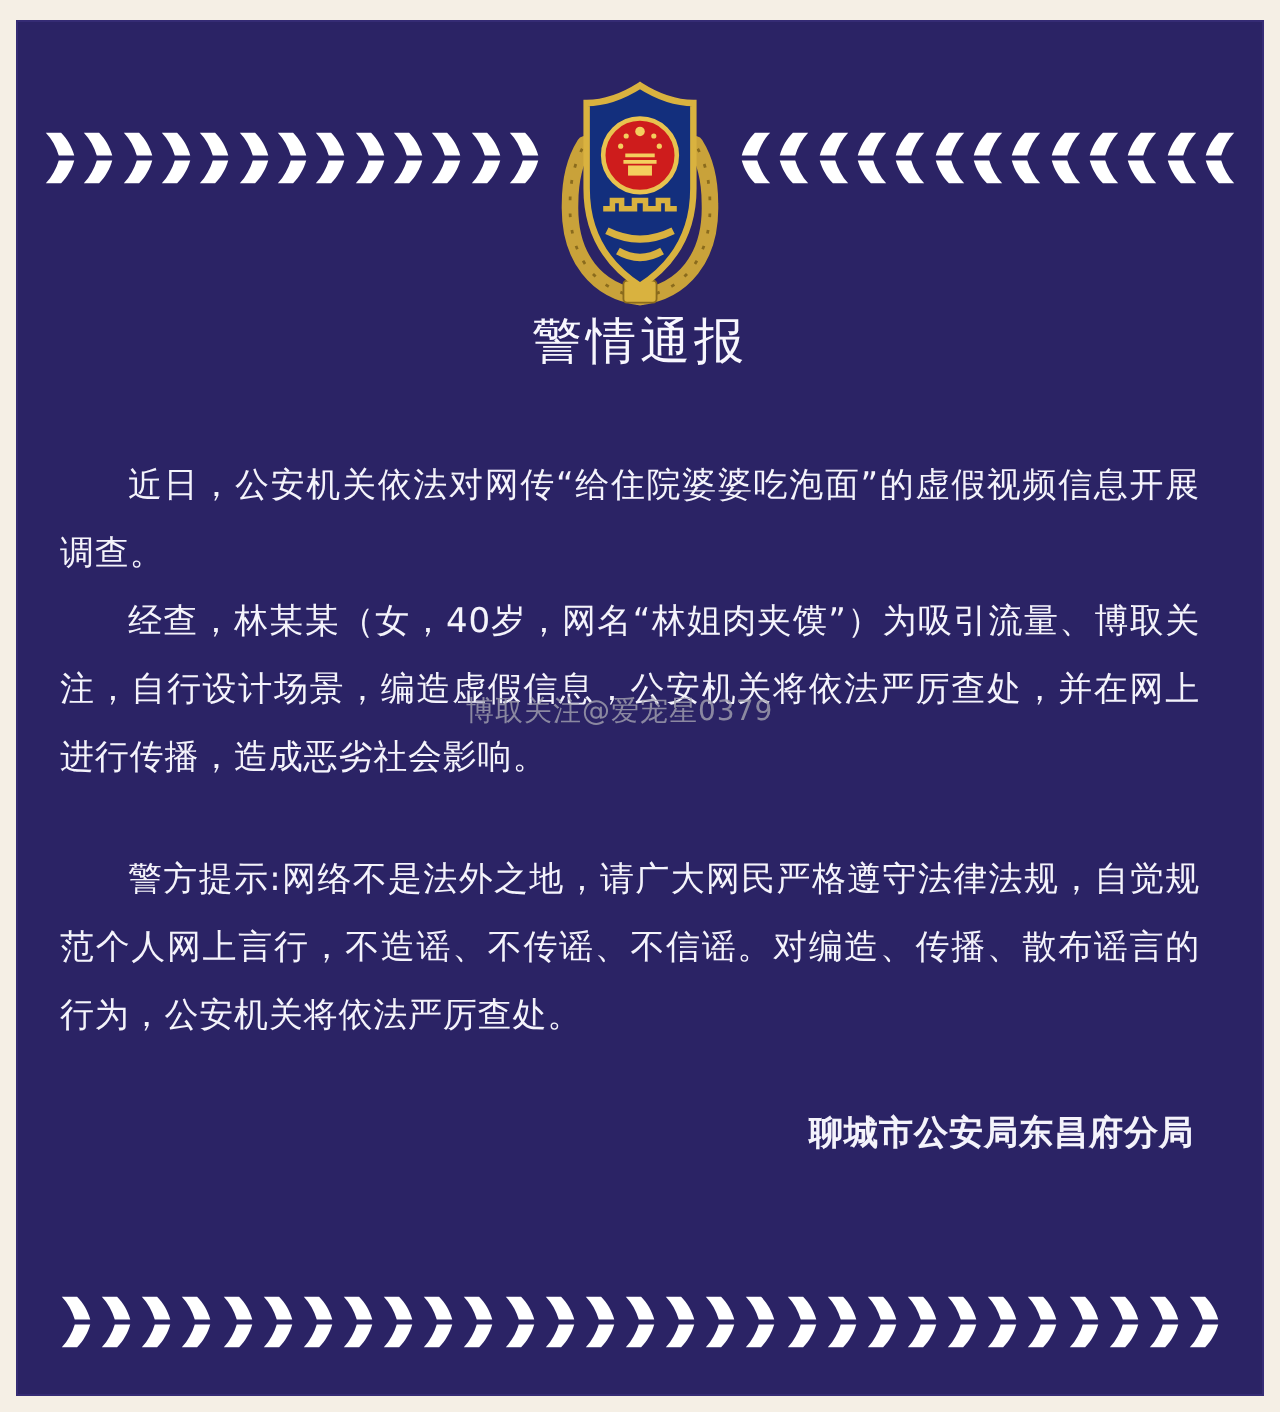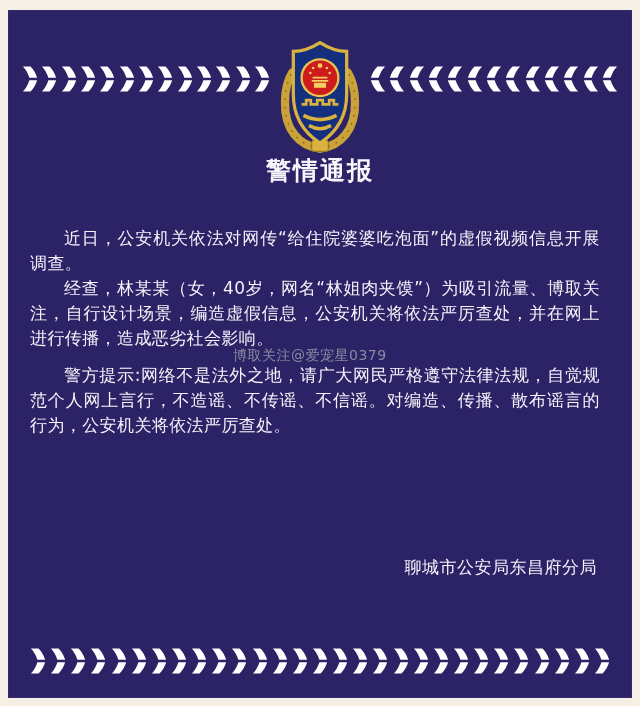--- a/index.html
+++ b/index.html
@@ -24,38 +24,38 @@
   .chev-band svg{display:block;flex:0 0 auto;}
   
   .emblem{
     position:absolute;top:26px;left:50%;transform:translateX(-50%);
     width:92px;height:122px;
   }
   .emblem svg{display:block;width:100%;height:100%;}
   
   .title{
     position:absolute;top:144px;left:0;width:100%;
-    text-align:center;font-size:25px;font-weight:bold;
+    text-align:center;font-size:25px;font-weight:normal;
     color:#f7f6fd;letter-spacing:2px;
   }
   
   .body{
     position:absolute;top:216px;left:22px;width:570px;
     color:#f4f3fb;
   }
   .body p{
-    margin:0;font-size:17px;line-height:25px;
+    margin:0;font-size:17px;line-height:34px;
     text-align:justify;text-indent:2em;letter-spacing:0.4px;
   }
-  .body p.gap{margin-top:12px;}
+  .body p.gap{margin-top:27px;}
   
   .signature{
     position:absolute;top:542px;right:35px;
     text-align:center;color:#f4f3fb;
-    font-size:17px;line-height:30px;letter-spacing:0.5px;
+    font-size:17px;line-height:30px;letter-spacing:0.5px;font-weight:bold;
   }
   
   .watermark{
     position:absolute;left:225px;top:337px;
     font-size:14px;color:#a3a2b0;opacity:0.8;
     letter-spacing:0.5px;white-space:nowrap;
   }
 </style>
 </head>
 <body>

